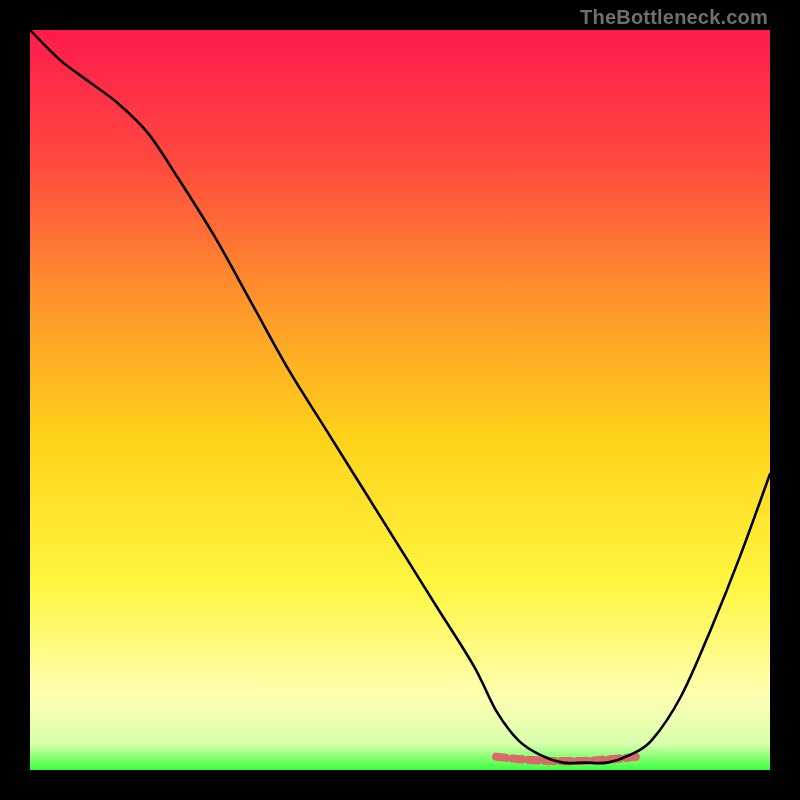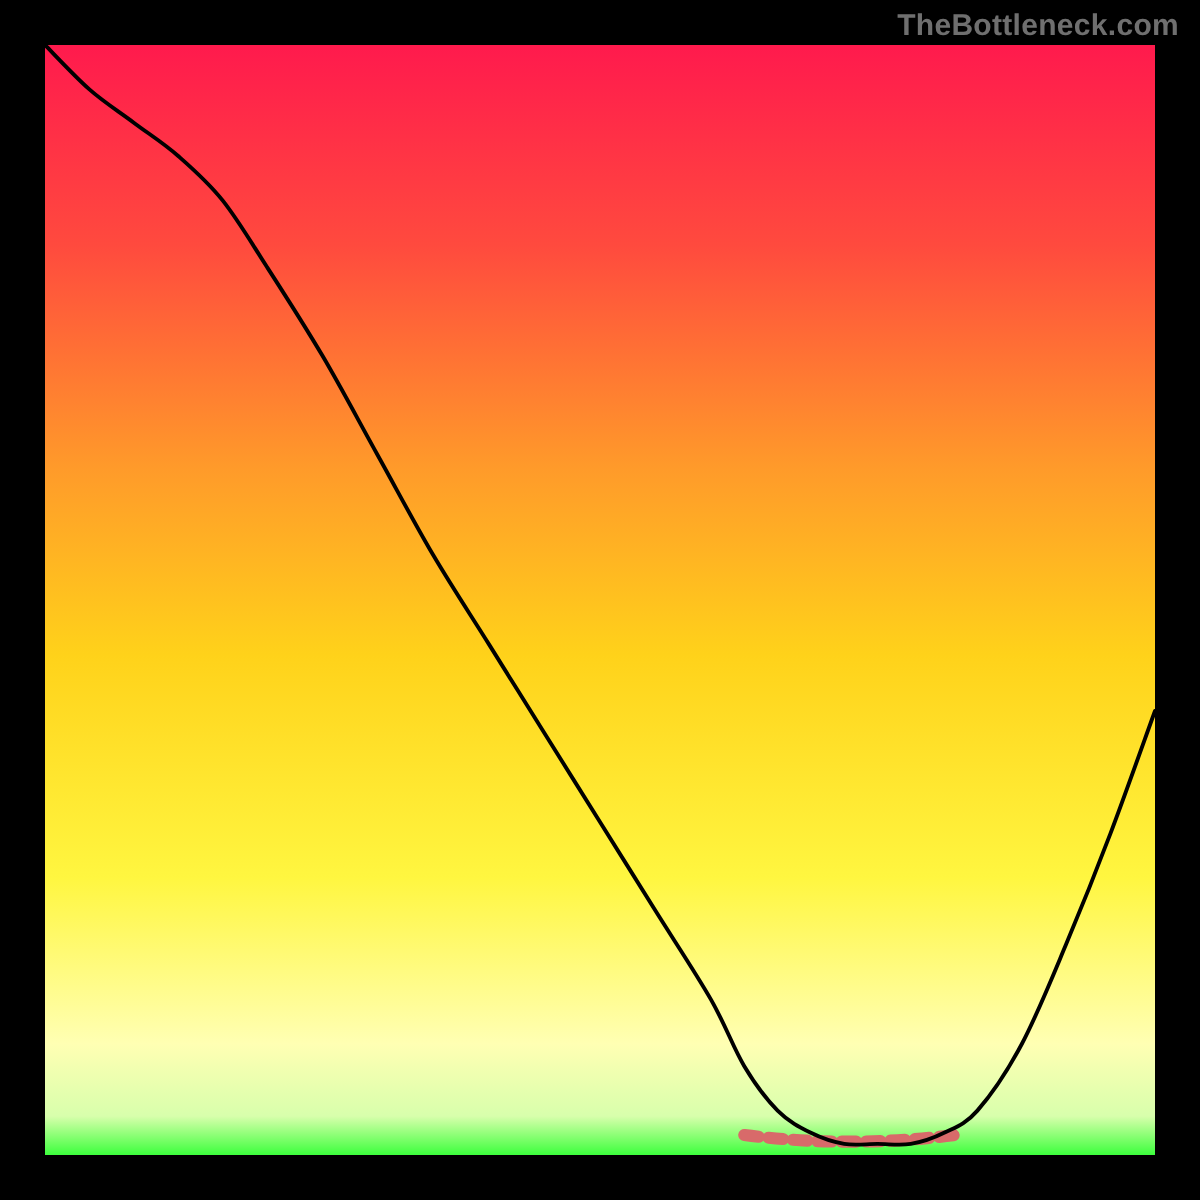--- a/index.html
+++ b/index.html
@@ -6,21 +6,21 @@
   html, body { width: 800px; height: 800px; background: #000; overflow: hidden; }
   .frame {
     position: relative;
     width: 800px;
     height: 800px;
     background: #000;
   }
   .watermark {
     position: absolute;
     top: 6px;
-    right: 14px;
+    right: 32px;
     font-family: Arial, Helvetica, sans-serif;
     font-size: 20px;
     font-weight: bold;
     color: #6f6f6f;
     letter-spacing: 0.2px;
     z-index: 10;
     text-align: center;
   }
   .plot-area {
     position: absolute;

